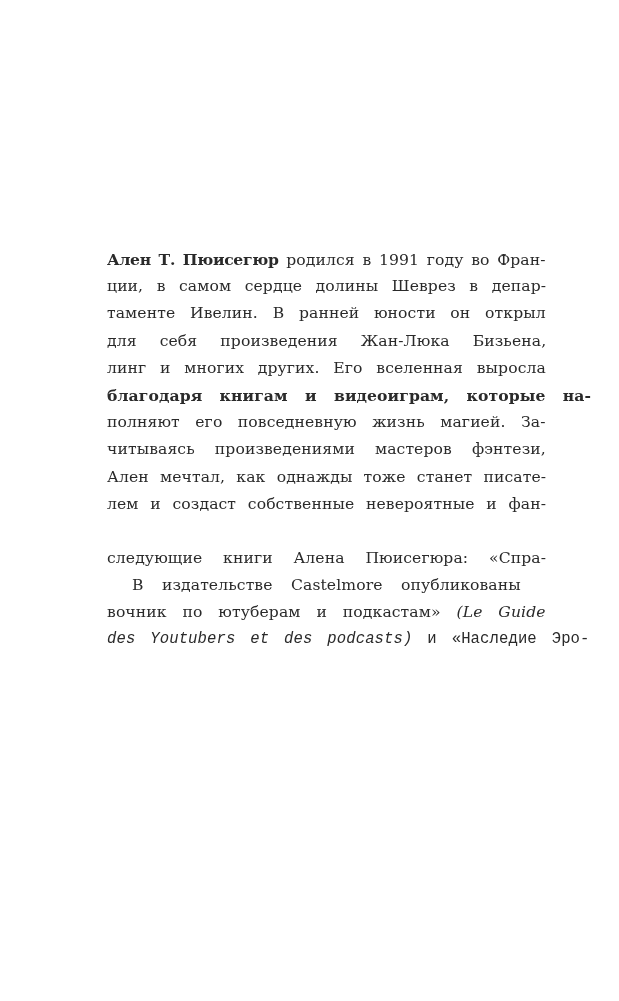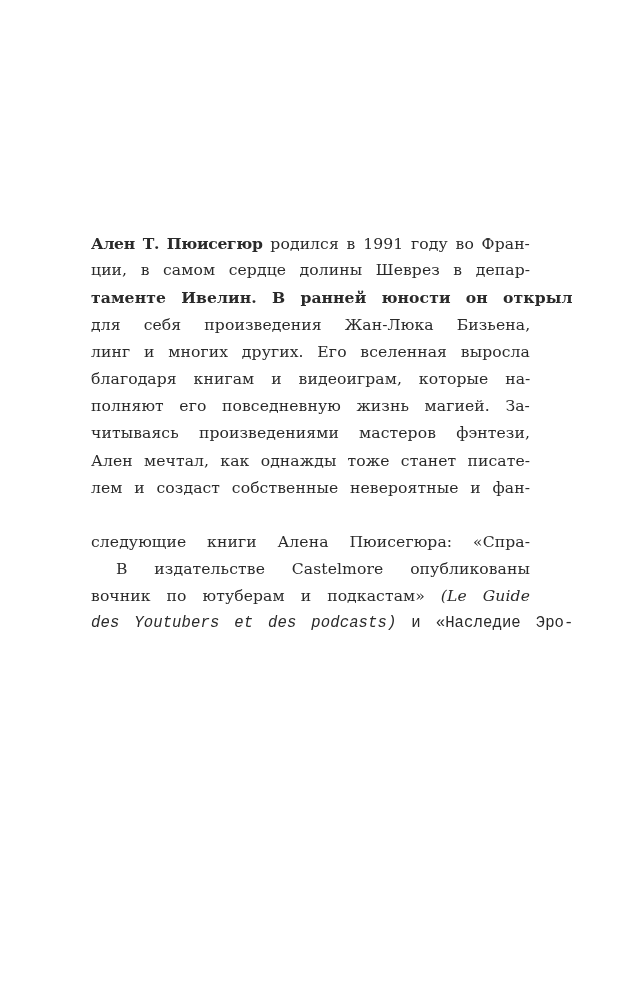--- a/index.html
+++ b/index.html
@@ -5,21 +5,21 @@
   html, body { margin: 0; padding: 0; }
   body {
     width: 619px; height: 1001px; background: #ffffff;
     position: relative; overflow: hidden;
     font-family: "DejaVu Serif", "Liberation Serif", serif;
     color: #2a2a2a;
   }
   .page {
     position: absolute; left: 91px; top: 230px; width: 439px;
   }
-  .para { margin: 0; }
+  .para { margin: 16px; }
   .para + .para { margin-top: 27px; }
   .line {
     display: block;
     height: 27.2px; line-height: 27.2px;
     font-size: 15.6px;
     white-space: nowrap;
     text-align: justify;
     text-align-last: justify;
     letter-spacing: 0.1px;
   }
@@ -28,24 +28,24 @@
   .bold { font-weight: bold; letter-spacing: -0.3px; }
   .ital { font-style: italic; }
 </style>
 </head>
 <body>
 
 <div class="page">
   <p class="para">
     <span class="line" style="display: block; width: auto; word-spacing: 2.625px;"><span class="bold">Ален Т. Пюисегюр</span><span> родился в 1991 году во Фран-</span></span>
     <span class="line" style="display: block; width: auto; word-spacing: 8.42857px;">ции, в самом сердце долины Шеврез в депар-</span>
-    <span class="line" style="display: block; width: auto; word-spacing: 9.66667px; font-weight: bold;">таменте Ивелин. В ранней юности он открыл</span>
+    <span class="line" style="display: block; width: auto; word-spacing: 9.66667px;">таменте Ивелин. В ранней юности он открыл</span>
     <span class="line" style="display: block; width: auto; word-spacing: 18px;">для себя произведения Жан-Люка Бизьена,</span>
     <span class="line" style="display: block; width: auto; word-spacing: 8.66667px;">линг и многих других. Его вселенная выросла</span>
-    <span class="line" style="display: block; width: auto; word-spacing: 11.8px;">благодаря книгам и видеоиграм, которые на-</span>
+    <span class="line" style="display: block; width: auto; word-spacing: 11.8px; font-weight: bold;">благодаря книгам и видеоиграм, которые на-</span>
     <span class="line" style="display: block; width: auto; word-spacing: 10.4px;">полняют его повседневную жизнь магией. За-</span>
     <span class="line" style="display: block; width: auto; word-spacing: 15px;">читываясь произведениями мастеров фэнтези,</span>
     <span class="line" style="display: block; width: auto; word-spacing: 6.16667px;">Ален мечтал, как однажды тоже станет писате-</span>
     <span class="line" style="display: block; width: auto; word-spacing: 6.66667px;">лем и создаст собственные невероятные и фан-</span>
   </p>
   <p class="para">
     <span class="line" style="display: block; width: auto; word-spacing: 15.75px;">следующие книги Алена Пюисегюра: «Спра-</span>
     <span class="line indent" style="display: block; width: auto; word-spacing: 13.3333px;">В издательстве Castelmore опубликованы</span>
     <span class="line" style="display: block; width: auto; word-spacing: 10.8333px;"><span>вочник по ютуберам и подкастам» </span><span class="ital">(Le Guide</span></span>
     <span class="line" style="display: block; width: auto; word-spacing: 5.42857px; font-family: Liberation Mono, monospace;"><span class="ital">des Youtubers et des podcasts)</span><span> и «Наследие Эро-</span></span>

